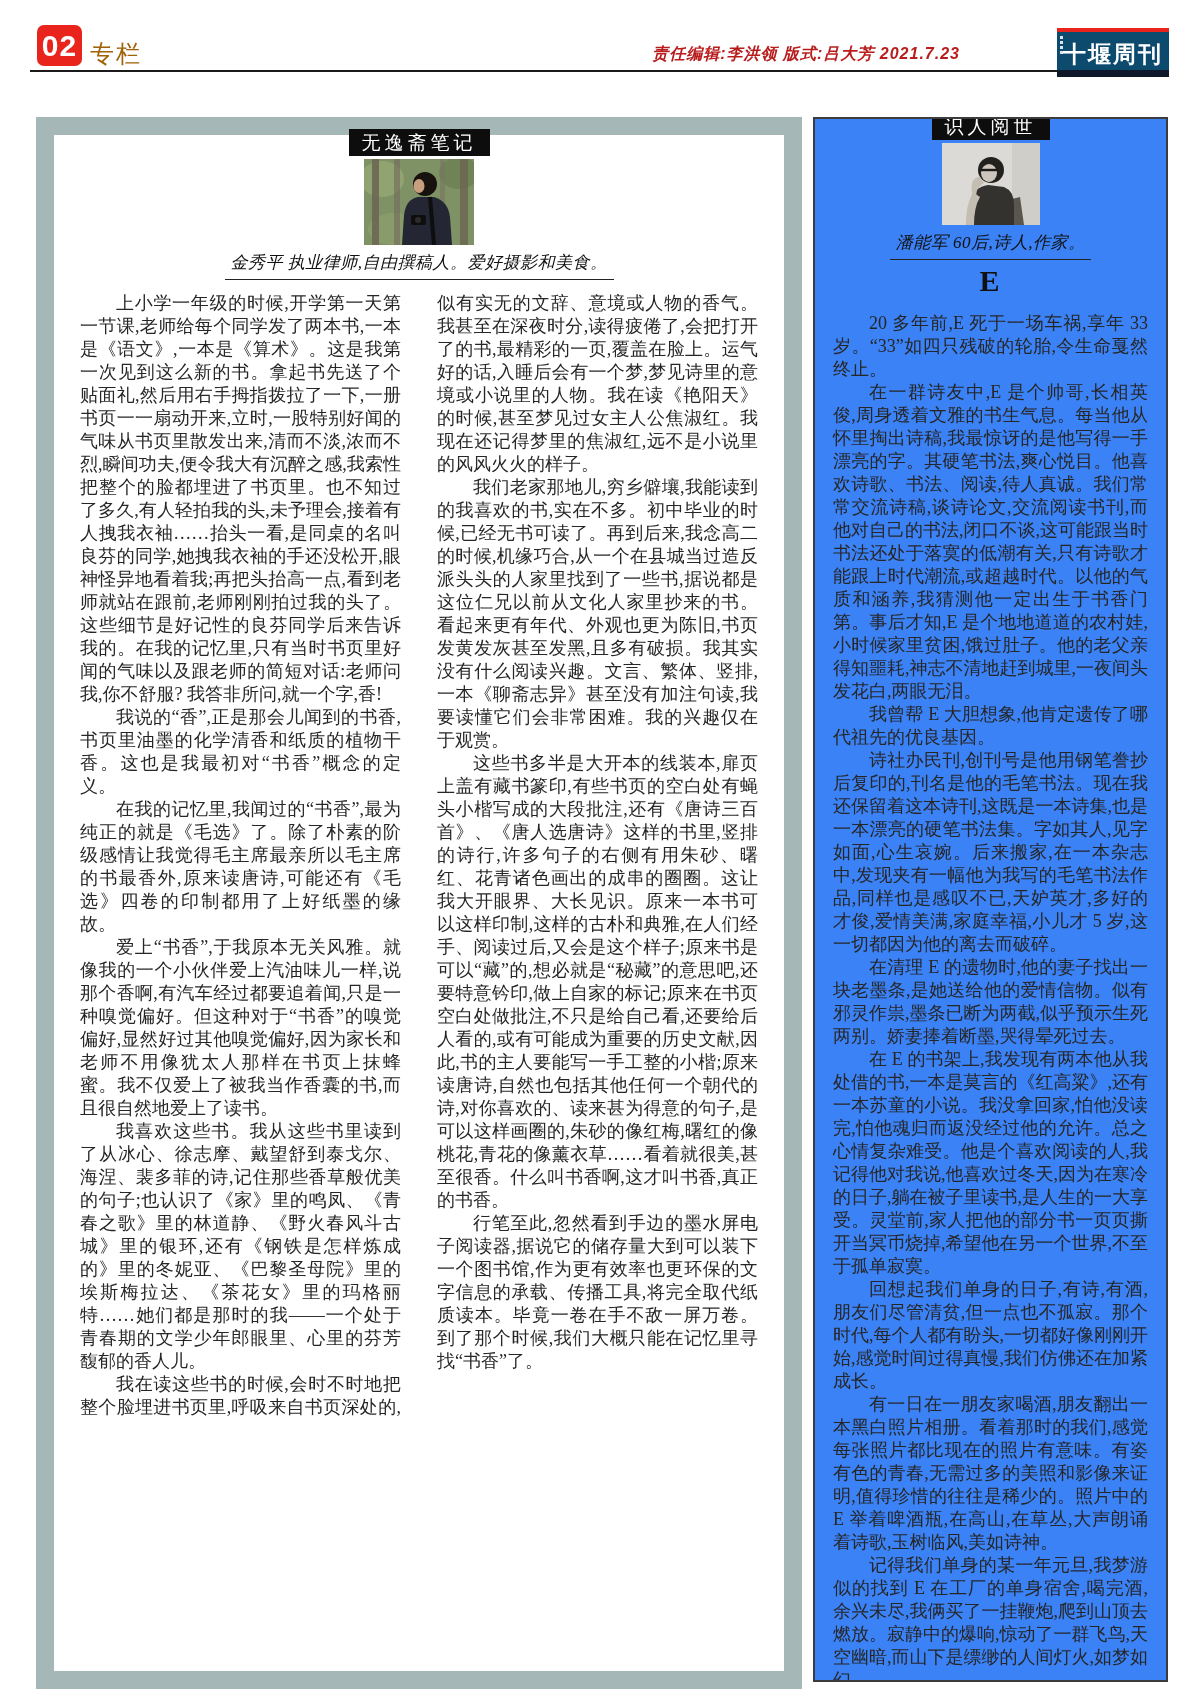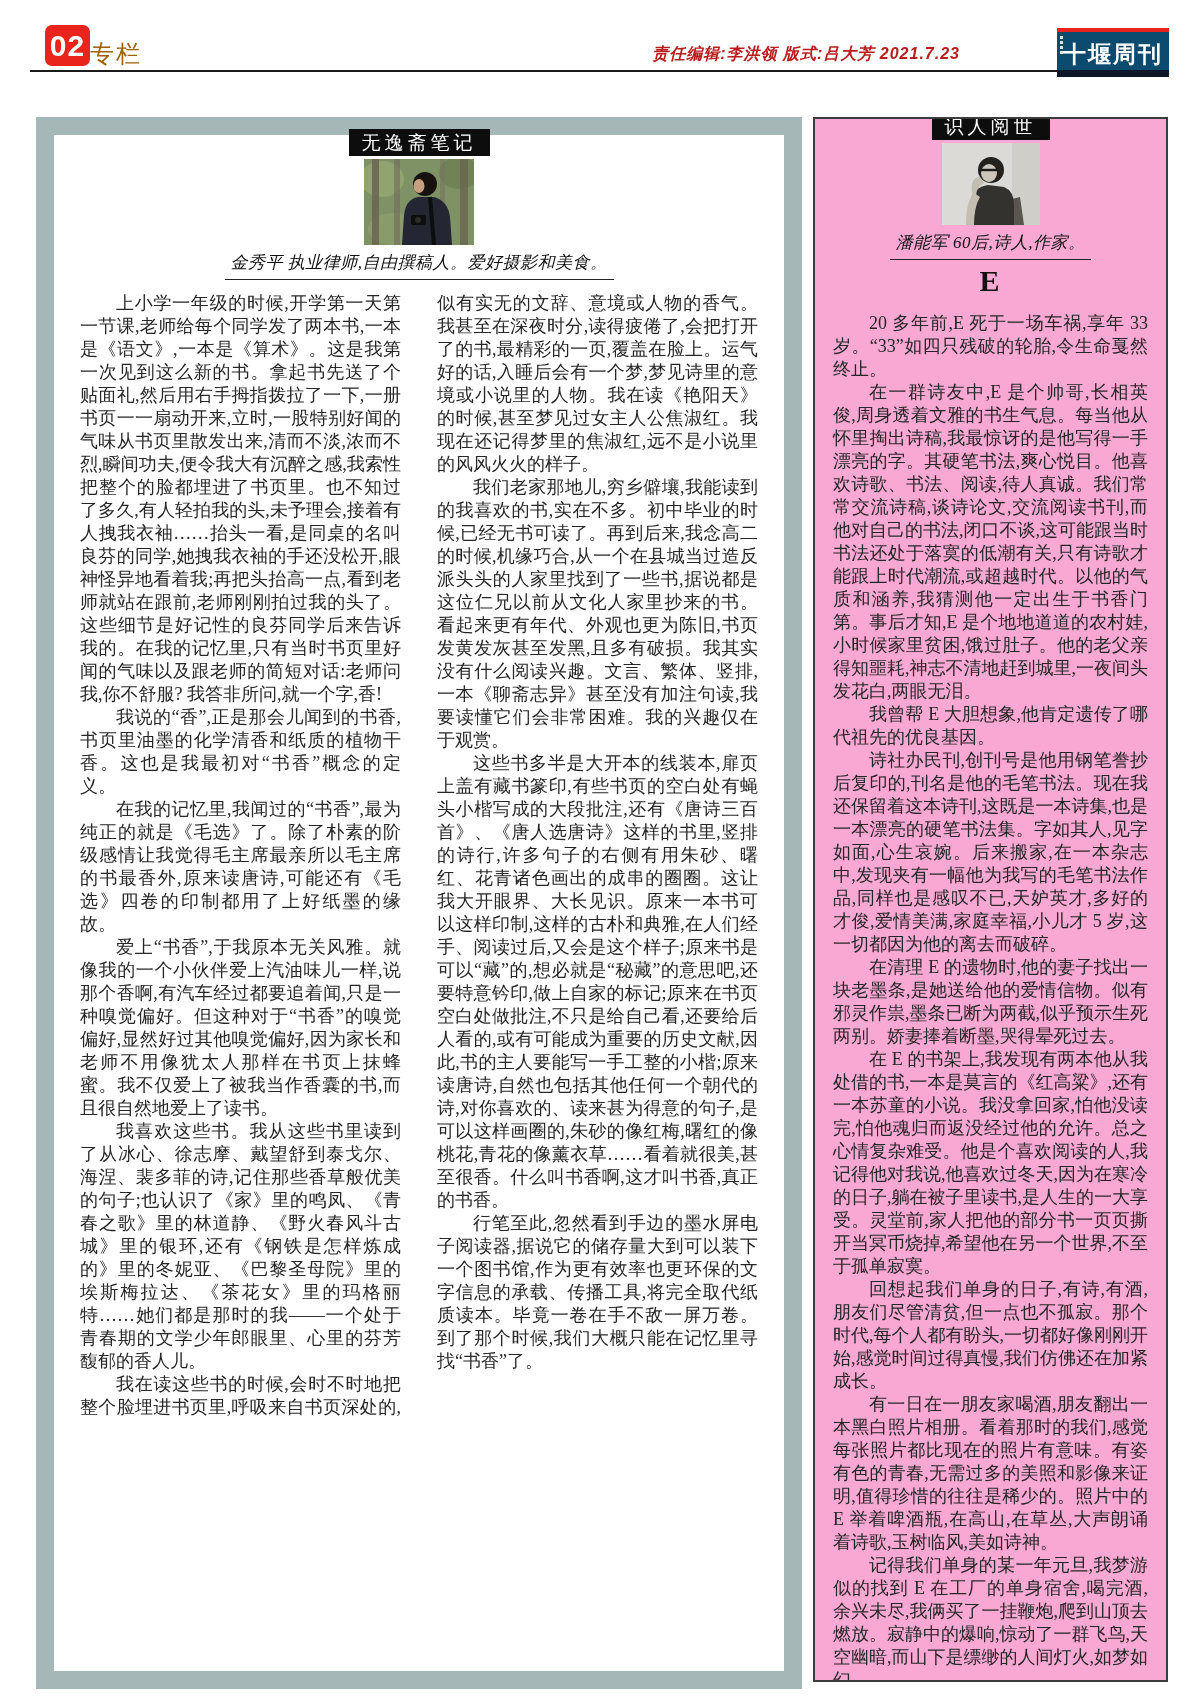--- a/index.html
+++ b/index.html
@@ -8,21 +8,21 @@
     background:#ffffff; overflow:hidden;
     font-family:"Liberation Serif", serif; color:#262626;
   }
 
   
   .page-num-box {
     position:absolute; left:37px; top:25px; width:45px; height:41px;
     background:#e8241c; border-radius:7px;
     display:flex; align-items:center; justify-content:center;
     color:#fff; font-family:"Liberation Sans", sans-serif;
-    font-size:30px; font-weight:600; letter-spacing:1px;margin-left:8px;
+    font-size:30px; font-weight:600; letter-spacing:1px;
   }
   .section-label {
     position:absolute; left:90px; top:38px;
     font-family:"Liberation Sans", sans-serif;
     font-size:24px; font-weight:normal; color:#a16207; letter-spacing:2px;
   }
   .editor-credit {
     position:absolute; right:240px; top:44px;
     font-family:"Liberation Sans", sans-serif;
     font-size:16px; font-weight:bold; font-style:italic; color:#b91c1c;
@@ -52,21 +52,21 @@
   .left-frame {
     position:absolute; left:36px; top:117px; width:766px; height:1572px;
     background:#a5b7b6;
   }
   .left-frame .inner {
     position:absolute; left:18px; right:18px; top:18px; bottom:18px;
     background:#ffffff;
   }
   .right-frame {
     position:absolute; left:813px; top:117px; width:355px; height:1565px;
-    background:#f9a8d4; border:2px solid #3c3c3c; box-sizing:border-box;
+    background:#3b82f6; border:2px solid #3c3c3c; box-sizing:border-box;
     overflow:hidden;
   }
 
   
   .article-head { text-align:center; }
   .rubric-label {
     display:inline-block; background:#0d0d0d; color:#fff;
     font-size:19px; line-height:23px; padding:2px 13px;
     letter-spacing:4px; font-family:"Liberation Serif", serif;
   }

